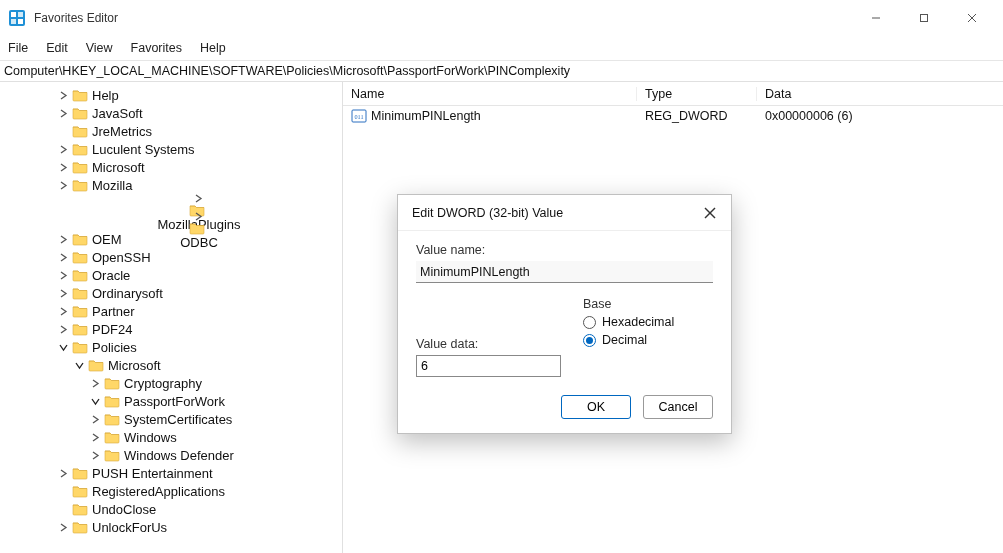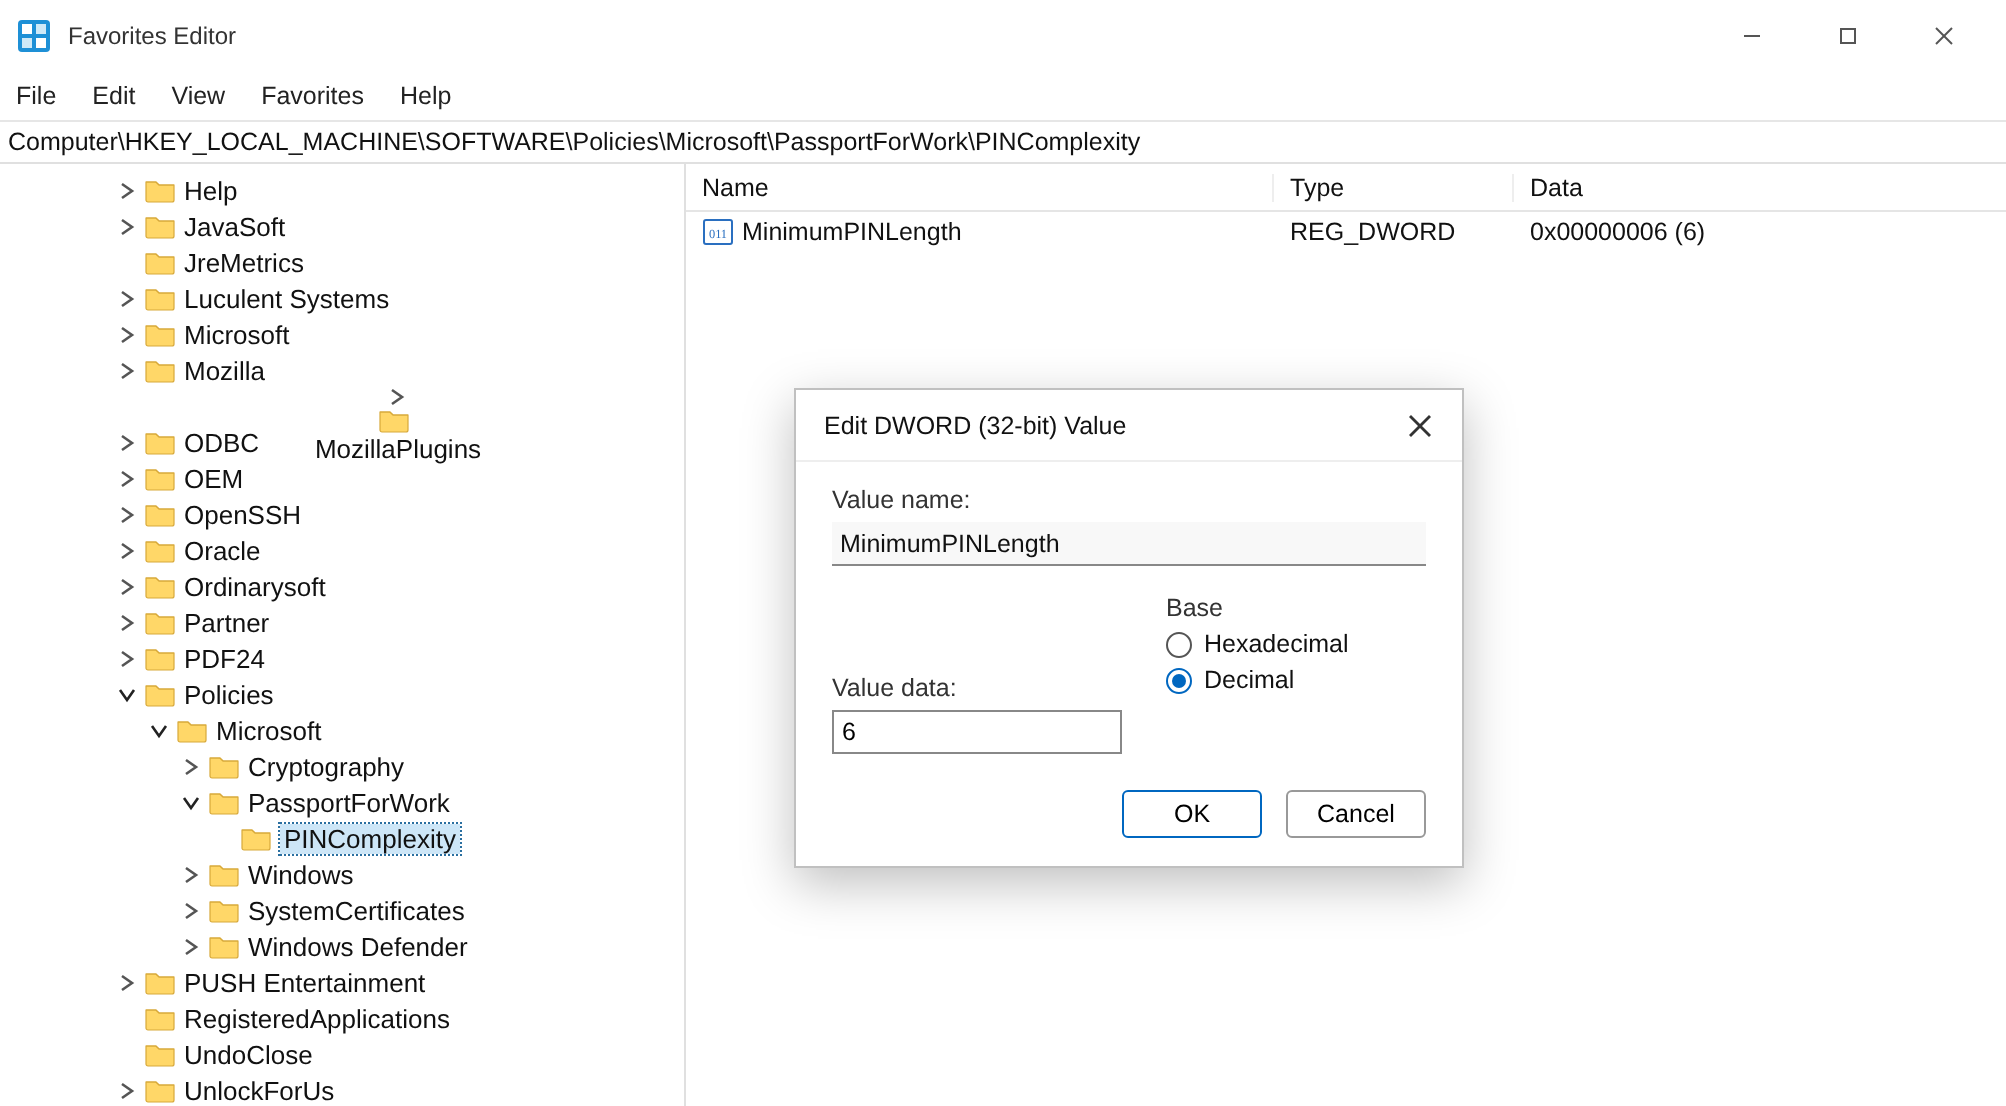--- a/index.html
+++ b/index.html
@@ -329,21 +329,21 @@
           </svg>
         </span>
         <span class="folder-glyph">
           <svg width="16" height="14" viewBox="0 0 16 14">
             <path d="M1 3h5l1.5 1.5H15V12a1 1 0 0 1-1 1H2a1 1 0 0 1-1-1V3z" fill="#ffd768" stroke="#d8a93a" stroke-width="0.6"></path>
             <path d="M1 3h5l1.5 1.5H15" fill="none" stroke="#d8a93a" stroke-width="0.6"></path>
           </svg>
         </span>
         <span class="tree-label">MozillaPlugins</span>
       </div>
-      <div class="tree-row" style="padding-left: 56px;">
+      <div class="tree-row" style="padding-left: 56px; flex-direction: column;">
         <span class="twisty">
           <svg width="9" height="9" viewBox="0 0 9 9">
             <path d="M2 1 L7 4.5 L2 8" fill="none" stroke="#555" stroke-width="1.3"></path>
           </svg>
         </span>
         <span class="folder-glyph">
           <svg width="16" height="14" viewBox="0 0 16 14">
             <path d="M1 3h5l1.5 1.5H15V12a1 1 0 0 1-1 1H2a1 1 0 0 1-1-1V3z" fill="#ffd768" stroke="#d8a93a" stroke-width="0.6"></path>
             <path d="M1 3h5l1.5 1.5H15" fill="none" stroke="#d8a93a" stroke-width="0.6"></path>
           </svg>
@@ -483,57 +483,47 @@
           </svg>
         </span>
         <span class="folder-glyph">
           <svg width="16" height="14" viewBox="0 0 16 14">
             <path d="M1 3h5l1.5 1.5H15V12a1 1 0 0 1-1 1H2a1 1 0 0 1-1-1V3z" fill="#ffd768" stroke="#d8a93a" stroke-width="0.6"></path>
             <path d="M1 3h5l1.5 1.5H15" fill="none" stroke="#d8a93a" stroke-width="0.6"></path>
           </svg>
         </span>
         <span class="tree-label">PassportForWork</span>
       </div>
-      <div class="tree-row selected" style="padding-left: 104px;">
-        <span class="twisty"></span>
-        <span class="folder-glyph">
-          <svg width="16" height="14" viewBox="0 0 16 14">
-            <path d="M1 3h5l1.5 1.5H15V12a1 1 0 0 1-1 1H2a1 1 0 0 1-1-1V3z" fill="#ffd768" stroke="#d8a93a" stroke-width="0.6"></path>
-            <path d="M1 3h5l1.5 1.5H15" fill="none" stroke="#d8a93a" stroke-width="0.6"></path>
-          </svg>
-        </span>
-        <span class="tree-label">PINComplexity</span>
-      </div>
       <div class="tree-row" style="padding-left: 88px;">
         <span class="twisty">
           <svg width="9" height="9" viewBox="0 0 9 9">
             <path d="M2 1 L7 4.5 L2 8" fill="none" stroke="#555" stroke-width="1.3"></path>
           </svg>
         </span>
         <span class="folder-glyph">
           <svg width="16" height="14" viewBox="0 0 16 14">
             <path d="M1 3h5l1.5 1.5H15V12a1 1 0 0 1-1 1H2a1 1 0 0 1-1-1V3z" fill="#ffd768" stroke="#d8a93a" stroke-width="0.6"></path>
             <path d="M1 3h5l1.5 1.5H15" fill="none" stroke="#d8a93a" stroke-width="0.6"></path>
           </svg>
         </span>
+        <span class="tree-label">SystemCertificates</span>
+      </div>
+      <div class="tree-row" style="padding-left: 88px;">
+        <span class="twisty">
+          <svg width="9" height="9" viewBox="0 0 9 9">
+            <path d="M2 1 L7 4.5 L2 8" fill="none" stroke="#555" stroke-width="1.3"></path>
+          </svg>
+        </span>
+        <span class="folder-glyph">
+          <svg width="16" height="14" viewBox="0 0 16 14">
+            <path d="M1 3h5l1.5 1.5H15V12a1 1 0 0 1-1 1H2a1 1 0 0 1-1-1V3z" fill="#ffd768" stroke="#d8a93a" stroke-width="0.6"></path>
+            <path d="M1 3h5l1.5 1.5H15" fill="none" stroke="#d8a93a" stroke-width="0.6"></path>
+          </svg>
+        </span>
         <span class="tree-label">Windows</span>
-      </div>
-      <div class="tree-row" style="padding-left: 88px;">
-        <span class="twisty">
-          <svg width="9" height="9" viewBox="0 0 9 9">
-            <path d="M2 1 L7 4.5 L2 8" fill="none" stroke="#555" stroke-width="1.3"></path>
-          </svg>
-        </span>
-        <span class="folder-glyph">
-          <svg width="16" height="14" viewBox="0 0 16 14">
-            <path d="M1 3h5l1.5 1.5H15V12a1 1 0 0 1-1 1H2a1 1 0 0 1-1-1V3z" fill="#ffd768" stroke="#d8a93a" stroke-width="0.6"></path>
-            <path d="M1 3h5l1.5 1.5H15" fill="none" stroke="#d8a93a" stroke-width="0.6"></path>
-          </svg>
-        </span>
-        <span class="tree-label">SystemCertificates</span>
       </div>
       <div class="tree-row" style="padding-left: 88px;">
         <span class="twisty">
           <svg width="9" height="9" viewBox="0 0 9 9">
             <path d="M2 1 L7 4.5 L2 8" fill="none" stroke="#555" stroke-width="1.3"></path>
           </svg>
         </span>
         <span class="folder-glyph">
           <svg width="16" height="14" viewBox="0 0 16 14">
             <path d="M1 3h5l1.5 1.5H15V12a1 1 0 0 1-1 1H2a1 1 0 0 1-1-1V3z" fill="#ffd768" stroke="#d8a93a" stroke-width="0.6"></path>

